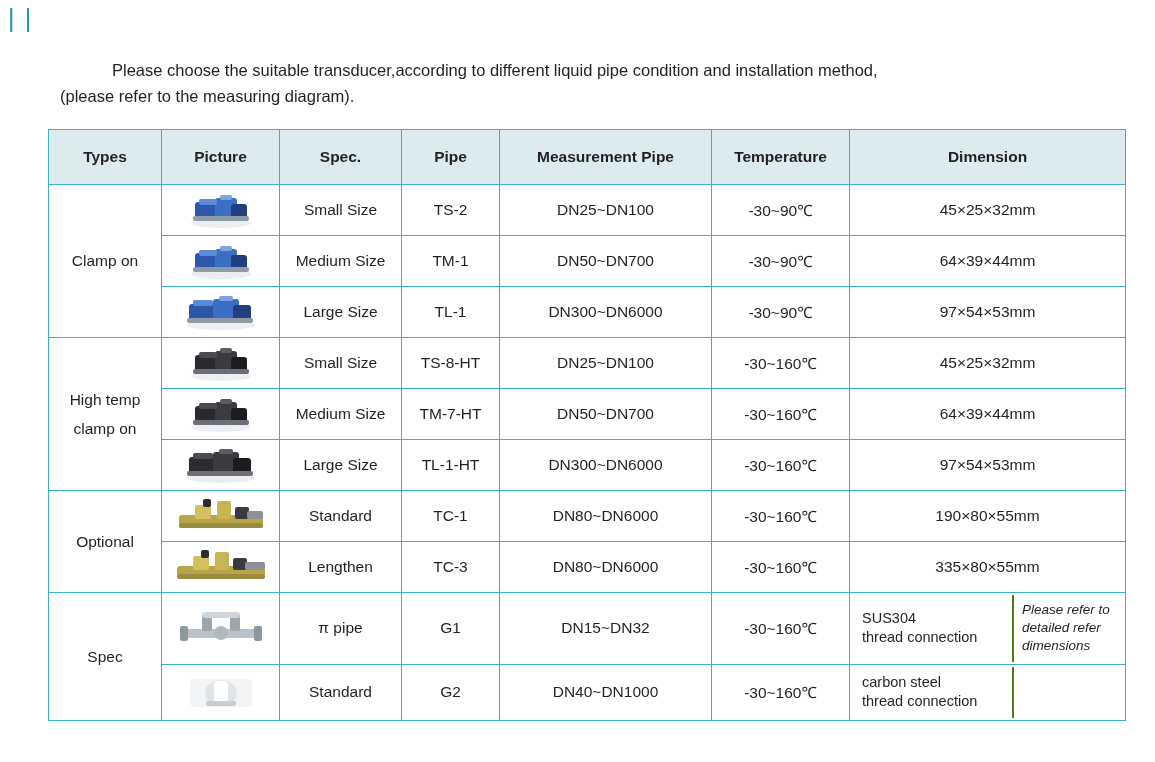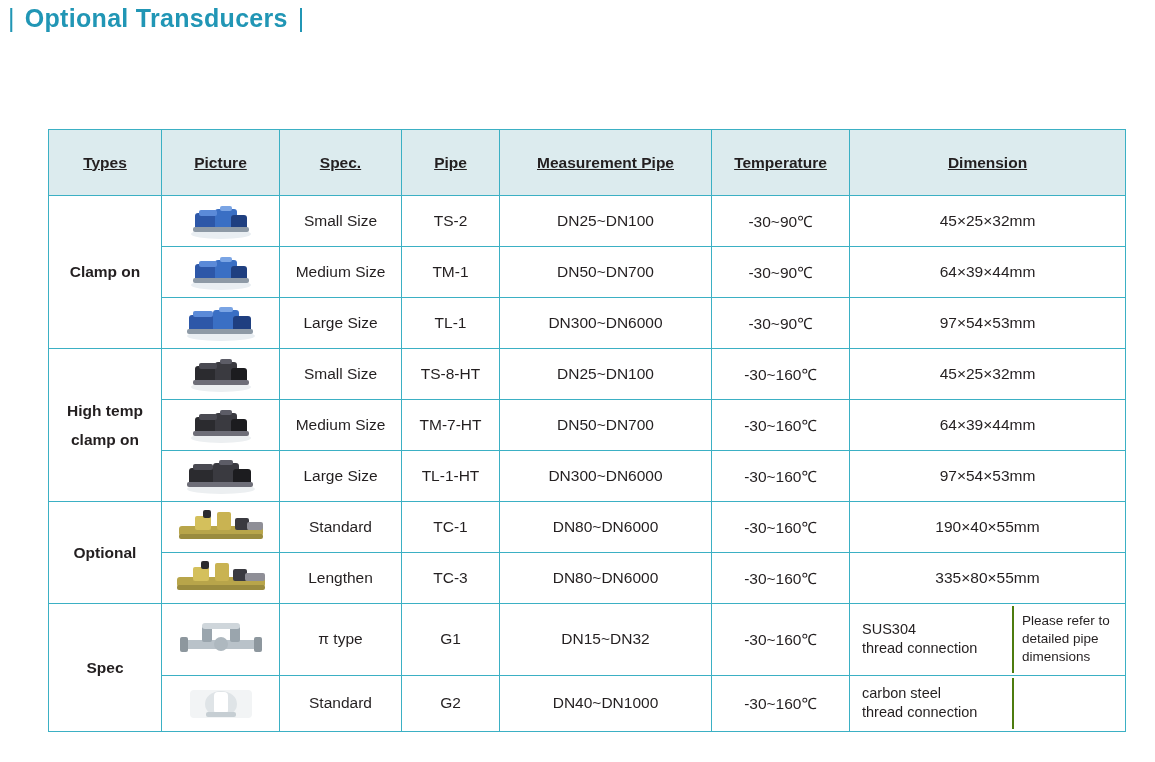--- a/index.html
+++ b/index.html
@@ -65,34 +65,33 @@
     vertical-align: middle;
     color: #231f20;
     font-size: 15.5px;
     padding: 2px 4px;
   }
   thead th {
     background: #dcebee;
     color: #1a7f96;
     font-weight: bold;
     font-size: 17px;
-    height: 66px;
-    text-decoration: underline;
+    height: 55px;
   }
   .col-types   { width: 113px; }
   .col-picture { width: 118px; }
   .col-spec    { width: 122px; }
   .col-model   { width: 98px; }
   .col-range   { width: 212px; }
   .col-temp    { width: 138px; }
   .col-dim     { width: 276px; }
 
   td.types-cell {
     color: #1a7f96;
-    font-weight: bold;
+    font-weight: normal;
     font-size: 16.5px;
     line-height: 1.9;
   }
   td.row-cell { height: 49px; }
   td.pic-cell { padding: 2px; }
 
   
   .pic {
     width: 100%;
     height: 46px;
@@ -121,33 +120,37 @@
     justify-content: center;
   }
   .dim-right {
     flex: 1 1 auto;
     text-align: left;
     padding: 6px 8px;
     font-size: 13.5px;
     line-height: 1.35;
     display: flex;
     align-items: flex-start;
+    font-style: italic;
   }
 </style>
 </head>
 <body>
 
 <div id="page">
 
   <div class="heading">
     <span class="bar">|</span>
-    <span>Optional Transducers</span>
     <span class="bar">|</span>
   </div>
 
+  <div class="intro">
+    <div class="indent">Please choose the suitable transducer,according to different liquid pipe condition and installation method,</div>
+    <div>(please refer to the measuring diagram).</div>
+  </div>
 
   <div class="table-wrap">
     <table class="spec">
       <colgroup>
         <col class="col-types">
           <col class="col-picture">
           <col class="col-spec">
         <col class="col-model">
           <col class="col-range">
           <col class="col-temp">
@@ -305,21 +308,21 @@
                 <rect x="30" y="4" width="8" height="8" rx="2" fill="#2b2b2f"></rect>
                 <rect x="74" y="16" width="16" height="8" rx="2" fill="#8f8f97"></rect>
                 <rect x="6" y="28" width="84" height="5" rx="2" fill="#9a8b3e"></rect>
               </svg>
             </div>
           </td>
           <td class="row-cell">Standard</td>
           <td class="row-cell">TC-1</td>
           <td class="row-cell">DN80~DN6000</td>
           <td class="row-cell">-30~160℃</td>
-          <td class="row-cell">190×40×55mm</td>
+          <td class="row-cell">190×80×55mm</td>
         </tr>
         <tr>
           <td class="pic-cell">
             <div class="pic">
               <svg width="96" height="42" viewBox="0 0 96 42">
                 <rect x="4" y="20" width="88" height="10" rx="3" fill="#b8a54a"></rect>
                 <rect x="20" y="10" width="16" height="14" rx="2" fill="#d4c05c"></rect>
                 <rect x="42" y="6" width="14" height="18" rx="2" fill="#c9b352"></rect>
                 <rect x="60" y="12" width="14" height="12" rx="2" fill="#3a3a40"></rect>
                 <rect x="28" y="4" width="8" height="8" rx="2" fill="#2b2b2f"></rect>
@@ -343,34 +346,34 @@
                 <rect x="4" y="22" width="82" height="9" rx="4" fill="#b9c2c9"></rect>
                 <rect x="26" y="8" width="10" height="16" rx="2" fill="#9aa5ad"></rect>
                 <rect x="54" y="8" width="10" height="16" rx="2" fill="#9aa5ad"></rect>
                 <rect x="26" y="5" width="38" height="6" rx="3" fill="#cfd6db"></rect>
                 <circle cx="45" cy="26" r="7" fill="#aeb8bf"></circle>
                 <rect x="4" y="19" width="8" height="15" rx="2" fill="#8d979e"></rect>
                 <rect x="78" y="19" width="8" height="15" rx="2" fill="#8d979e"></rect>
               </svg>
             </div>
           </td>
-          <td class="row-cell">π type</td>
+          <td class="row-cell">π pipe</td>
           <td class="row-cell">G1</td>
           <td class="row-cell">DN15~DN32</td>
           <td class="row-cell">-30~160℃</td>
           <td class="dim-split" rowspan="1">
             <div class="dim-inner">
               <div class="dim-left">
                 <span>SUS304</span>
                 <span>thread connection</span>
               </div>
               <div class="dim-right">
                 <div>
                   <div>Please refer to</div>
-                  <div>detailed pipe</div>
+                  <div>detailed refer</div>
                   <div>dimensions</div>
                 </div>
               </div>
             </div>
           </td>
         </tr>
         <tr>
           <td class="pic-cell">
             <div class="pic">
               <svg width="90" height="42" viewBox="0 0 90 42">

